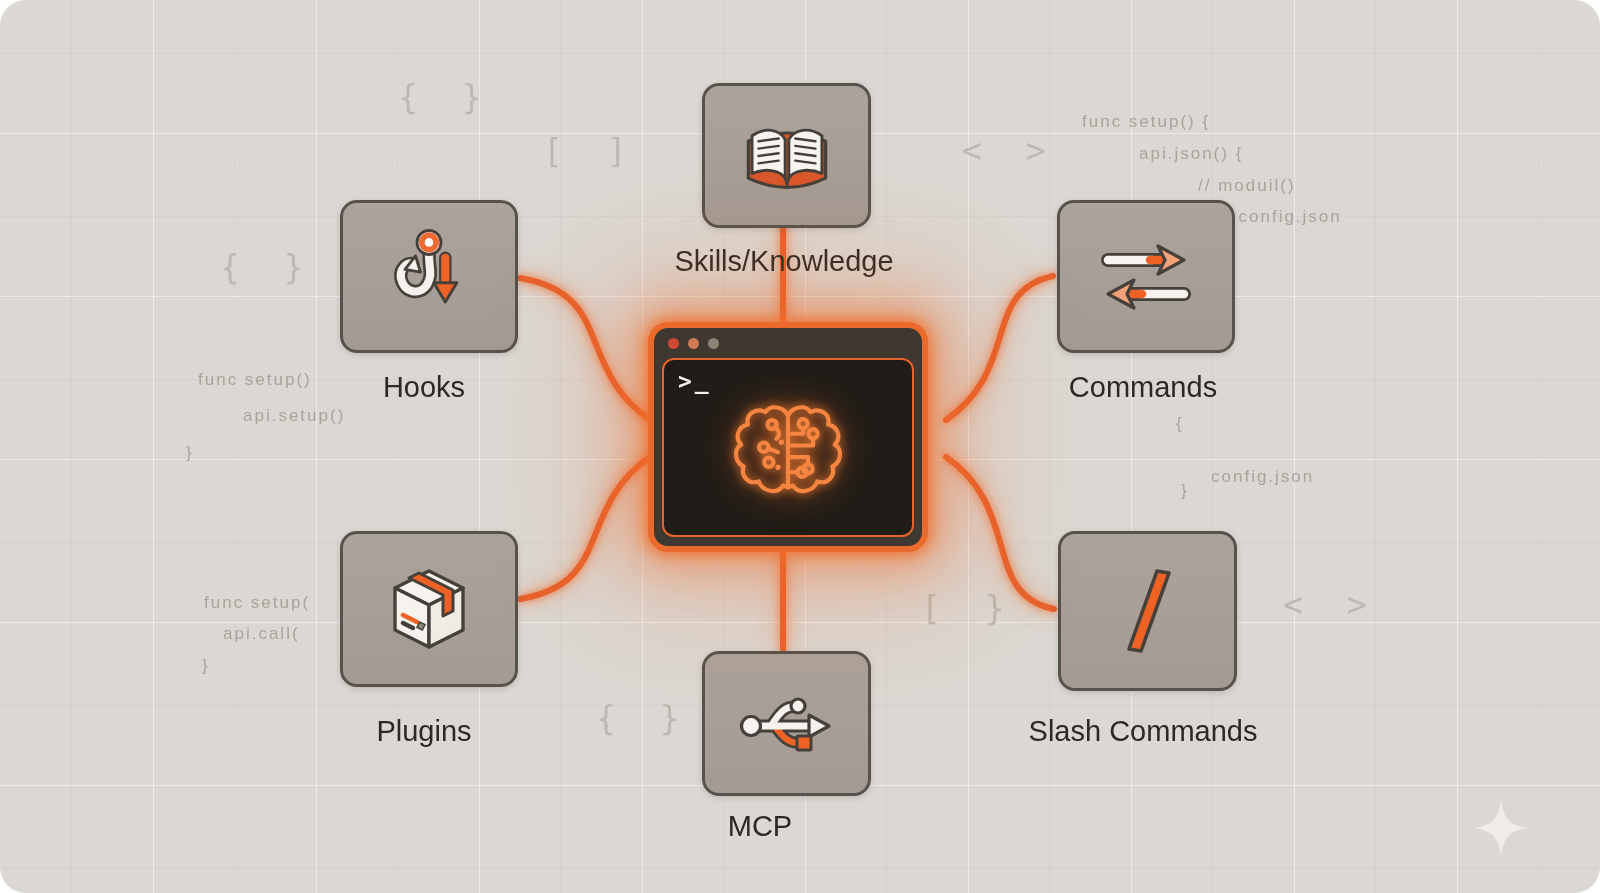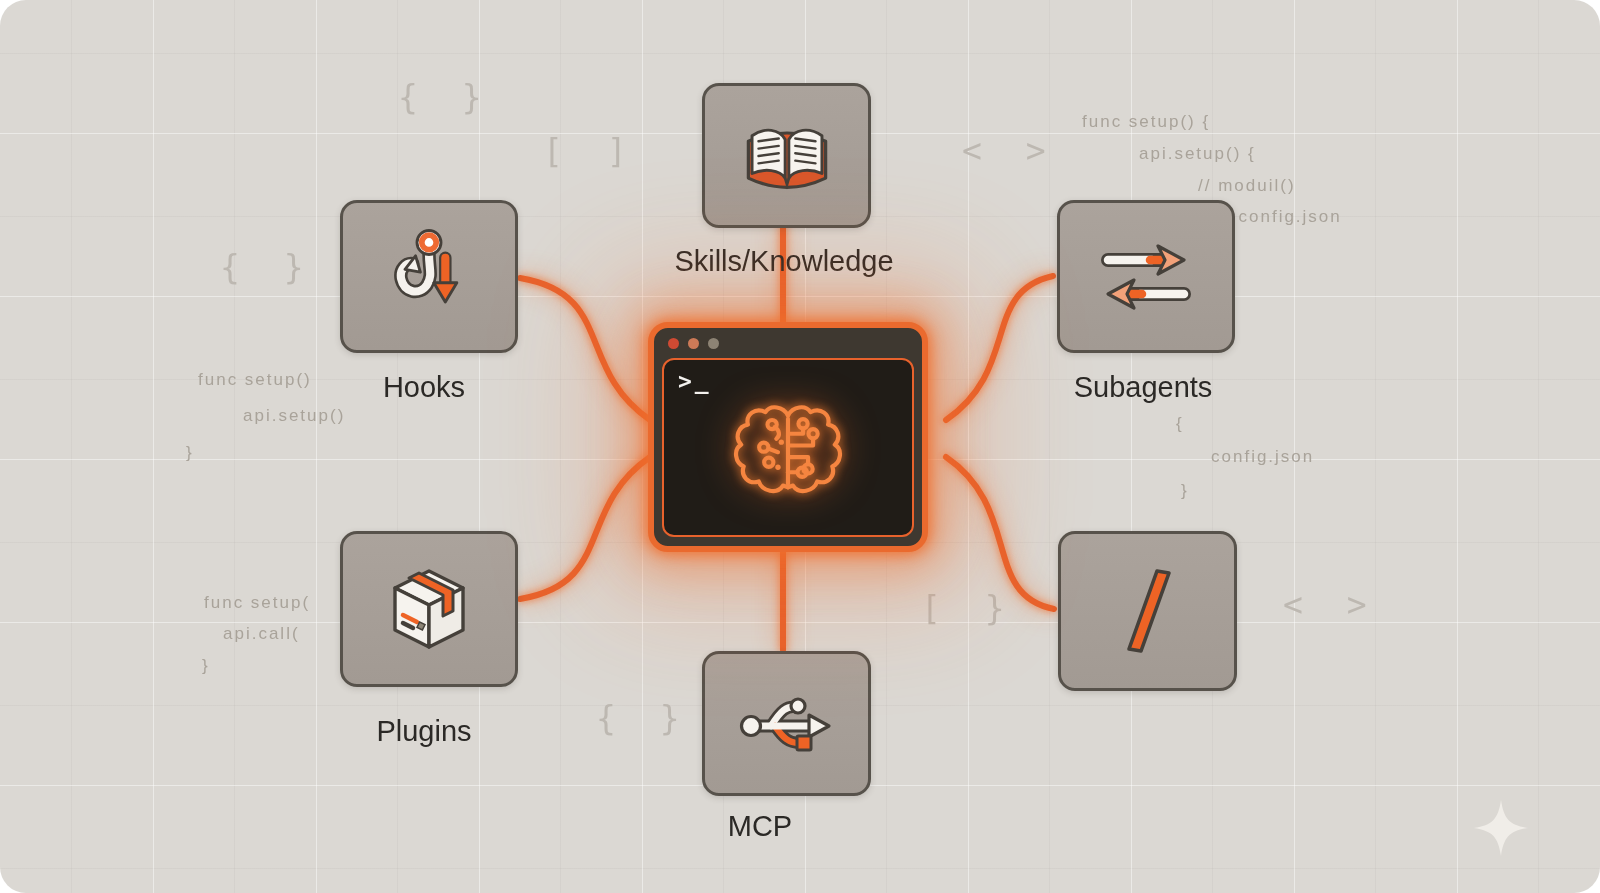--- a/index.html
+++ b/index.html
@@ -29,21 +29,21 @@
   .code-tr1{left:1139px;top:144px}
   .code-tr2{left:1198px;top:176px}
   .code-tr3{left:1226px;top:207px}
   .code-ml0{left:198px;top:370px}
   .code-ml1{left:243px;top:406px}
   .code-ml2{left:186px;top:443px}
   .code-bl0{left:204px;top:593px}
   .code-bl1{left:223px;top:624px}
   .code-bl2{left:202px;top:656px}
   .code-mr0{left:1176px;top:414px}
-  .code-mr1{left:1211px;top:447px}
+  .code-mr1{left:1211px;top:467px}
   .code-mr2{left:1181px;top:481px}
   .glyph-a{left:398px;top:78px}
   .glyph-b{left:543px;top:132px}
   .glyph-c{left:220px;top:248px}
   .glyph-d{left:962px;top:131px}
   .glyph-e{left:921px;top:589px}
   .glyph-f{left:1283px;top:585px}
   .glyph-g{left:596px;top:699px}
   
   .connectors{position:absolute;left:0;top:0;width:1600px;height:893px;pointer-events:none;}
@@ -102,21 +102,21 @@
   
   .sparkle{position:absolute;left:1472px;top:798px;}
   .icon-svg{display:block}
 </style>
 </head>
 <body>
 
 <div class="canvas">
 
   <span class="code code-tr0">func setup() {</span>
-  <span class="code code-tr1">api.setup() {</span>
+  <span class="code code-tr1">api.json() {</span>
   <span class="code code-tr2">// moduil()</span>
   <span class="code code-tr3">i.config.json</span>
   <span class="code code-ml0">func setup()</span>
   <span class="code code-ml1">api.setup()</span>
   <span class="code code-ml2">}</span>
   <span class="code code-bl0">func setup(</span>
   <span class="code code-bl1">api.call(</span>
   <span class="code code-bl2">}</span>
   <span class="code code-mr0">{</span>
   <span class="code code-mr1">config.json</span>
@@ -214,22 +214,23 @@
       <path d="M24,46 L76,46" stroke="#f6f3ee" stroke-width="7" stroke-linecap="round"></path>
       <circle cx="16" cy="46" r="9.5" fill="#f6f3ee" stroke="#45403a" stroke-width="3.2"></circle>
       <path d="M74,35 L94,46 L74,57 Z" fill="#f6f3ee" stroke="#45403a" stroke-width="3.2" stroke-linejoin="round"></path>
       <circle cx="63" cy="26" r="7" fill="#f6f3ee" stroke="#45403a" stroke-width="3.2"></circle>
       <rect x="62" y="56" width="14" height="14" rx="1.5" fill="#ee6325" stroke="#45403a" stroke-width="3"></rect>
     </svg>
   </div>
 
   <div class="nlabel lab-skills">Skills/Knowledge</div>
   <div class="nlabel lab-hooks">Hooks</div>
-  <div class="nlabel lab-subagents">Subagents</div>
+  <div class="nlabel lab-subagents">Commands</div>
   <div class="nlabel lab-plugins">Plugins</div>
+  <div class="nlabel lab-slash">Slash Commands</div>
   <div class="nlabel lab-mcp">MCP</div>
 
   <div class="terminal">
     <div class="term-titlebar">
       <span class="term-dot" style="background:#cf4a33"></span>
       <span class="term-dot" style="background:#cd7a57"></span>
       <span class="term-dot" style="background:#8d8374"></span>
     </div>
     <div class="term-body">
       <span class="term-prompt">&gt;_</span>

